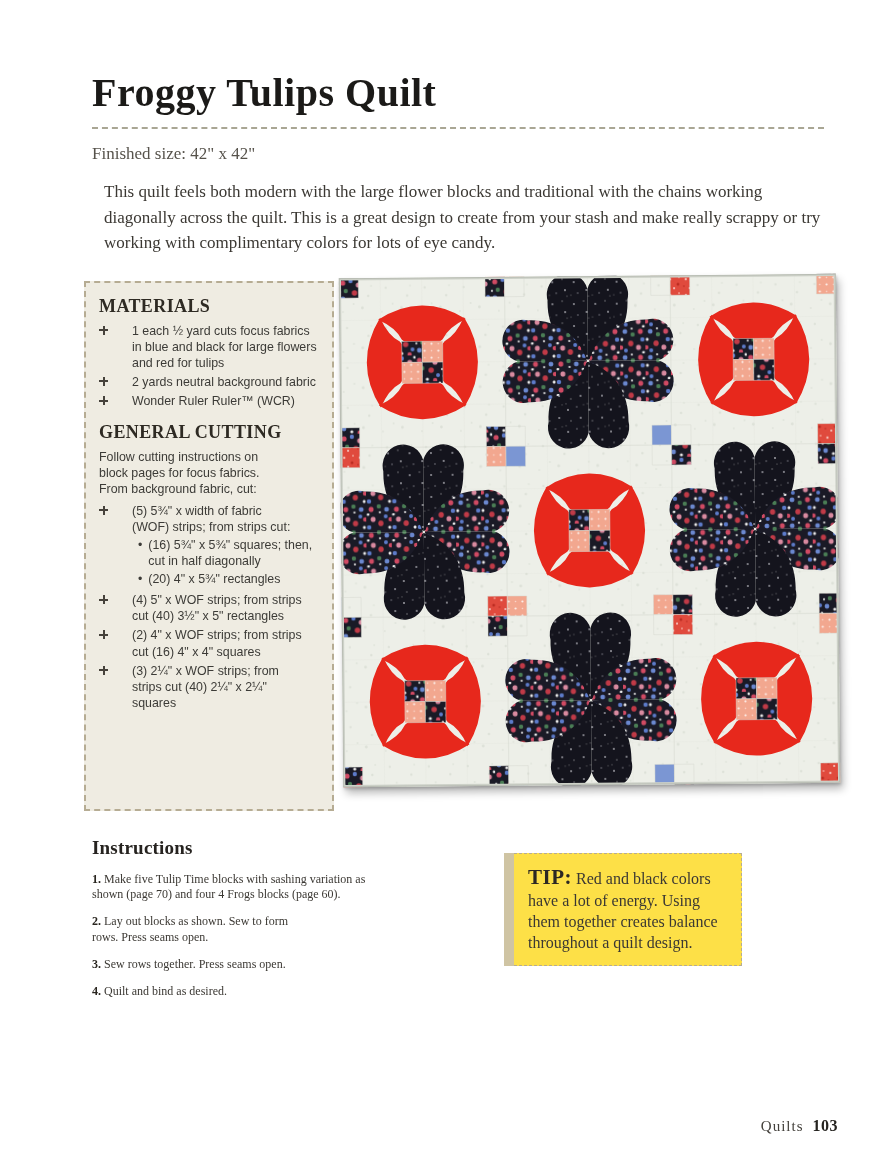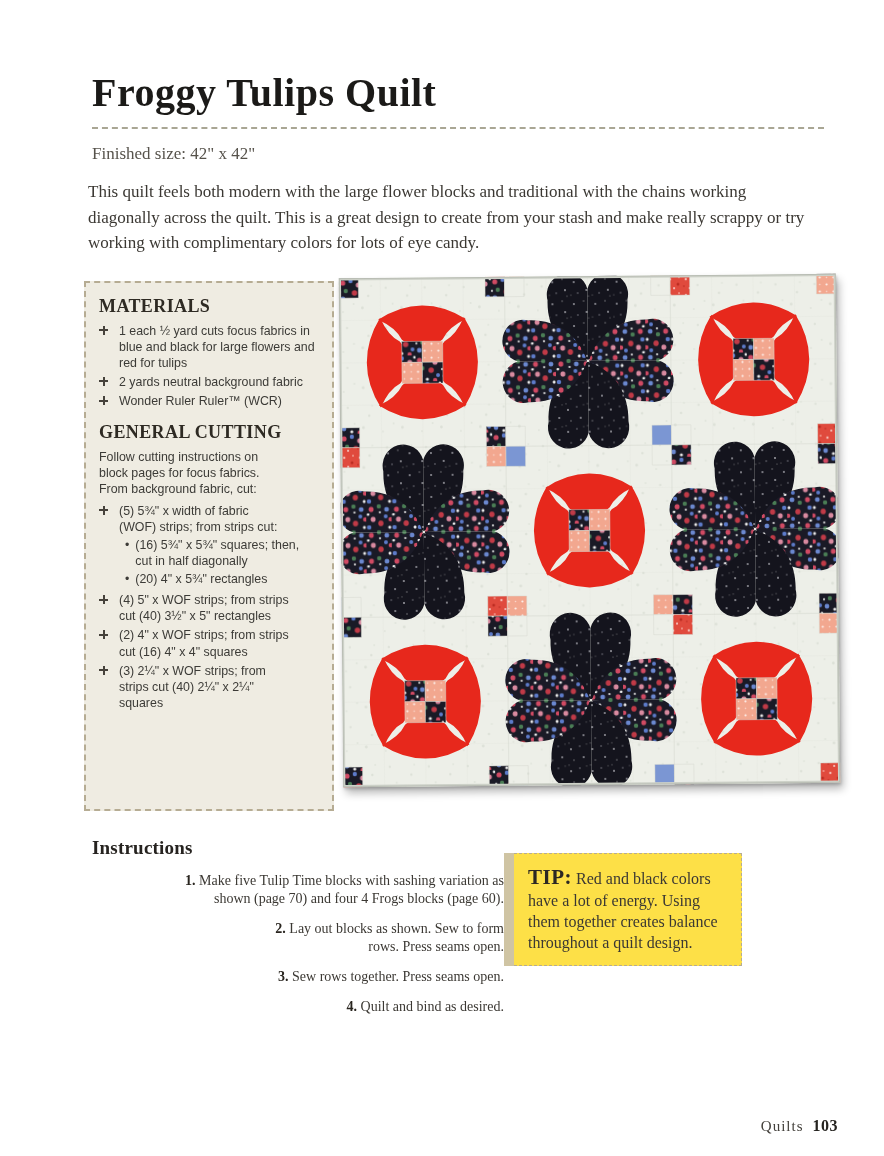--- a/index.html
+++ b/index.html
@@ -11,62 +11,62 @@
   .page{position:absolute;inset:0;padding:72px 46px 0 84px;box-sizing:border-box;}
   .pre{white-space:pre-line;}
 
   
   .title{
     font-size:40px;line-height:1.05;font-weight:700;color:#1b1a18;
     letter-spacing:.5px;margin:0 0 0 8px;
   }
   .dashed-rule{border-top:2px dashed #a9a694;margin:13px 14px 0 8px;height:0;}
   .finished-size{margin:15px 0 0 8px;font-size:17px;color:#56524b;}
-  .intro{margin:15px 14px 0 4px;font-size:17px;line-height:1.5;color:#3b3833;}
+  .intro{margin:15px 14px 0 20px;font-size:17px;line-height:1.5;color:#3b3833;}
 
   
   .content-row{display:flex;align-items:flex-start;margin-top:25px;}
   .materials-box{
     width:250px;min-height:530px;box-sizing:border-box;flex:0 0 250px;
     background:#efece2;border:2px dashed #b6ac93;padding:11px 13px 12px 13px;
   }
   .box-heading{
     font-family:"Liberation Serif","DejaVu Serif",serif;
     font-size:18px;font-weight:700;letter-spacing:.4px;color:#2e2a23;
     margin:2px 0 6px 0;
   }
   .box-heading.second{margin-top:13px;}
   .box-body{
     font-family:"Liberation Sans","DejaVu Sans",sans-serif;
     font-size:12.4px;line-height:1.3;color:#3c3b37;
   }
   .box-intro{margin:0 0 5px 0;}
   ul.box-list{list-style:none;margin:0;padding:0;}
-  ul.box-list > li{display:flex;gap:11px;margin:0 0 3px 0;}
+  ul.box-list > li{display:flex;gap:24px;margin:0 0 3px 0;}
   .cross{position:relative;width:9px;height:9px;flex:0 0 9px;margin-top:3px;}
   .cross::before{content:"";position:absolute;left:0;right:0;top:3.5px;height:2px;background:#46423b;}
   .cross::after{content:"";position:absolute;top:0;bottom:0;left:3.5px;width:2px;background:#46423b;}
   ul.sub-list{list-style:none;margin:2px 0 0 0;padding:0 0 0 6px;}
   ul.sub-list > li{display:flex;gap:6px;margin:0 0 2px 0;}
   .dot-bullet{flex:0 0 auto;color:#3c3b37;}
 
   
   .quilt-figure{
     margin:-5px 0 0 7px;width:527px;height:509px;
     transform:rotate(-0.5deg);
     box-shadow:3px 6px 9px rgba(0,0,0,.28), 1px 2px 3px rgba(0,0,0,.18);
     background:#edefe8;
   }
   .quilt-figure svg{display:block;width:100%;height:100%;}
 
   
   .instructions-row{display:flex;align-items:flex-start;margin-top:26px;}
   .steps{width:412px;flex:0 0 412px;margin-left:8px;}
   .inst-heading{font-size:19px;font-weight:700;color:#262320;margin:0 0 13px 0;letter-spacing:.2px;}
-  .step{margin:0 0 11px 0;font-size:14px;line-height:1.33;color:#3b3833;text-align:right;}
+  .step{margin:0 0 11px 0;font-size:12px;line-height:1.33;color:#3b3833;}
   .step .num{font-weight:700;color:#29251f;}
   .tip-box{display:flex;width:238px;flex:0 0 238px;margin-top:16px;background:#fde047;}
   .tip-bar{width:10px;flex:0 0 10px;background:#cfc4a3;}
   .tip-inner{
     flex:1;border:1.5px dashed #b6ac93;border-left:none;
     padding:11px 10px 12px 14px;box-sizing:border-box;
   }
   .tip-label{font-size:21px;font-weight:800;color:#2c2823;letter-spacing:.5px;}
   .tip-text{font-size:16px;line-height:1.32;color:#3b3833;}
 

